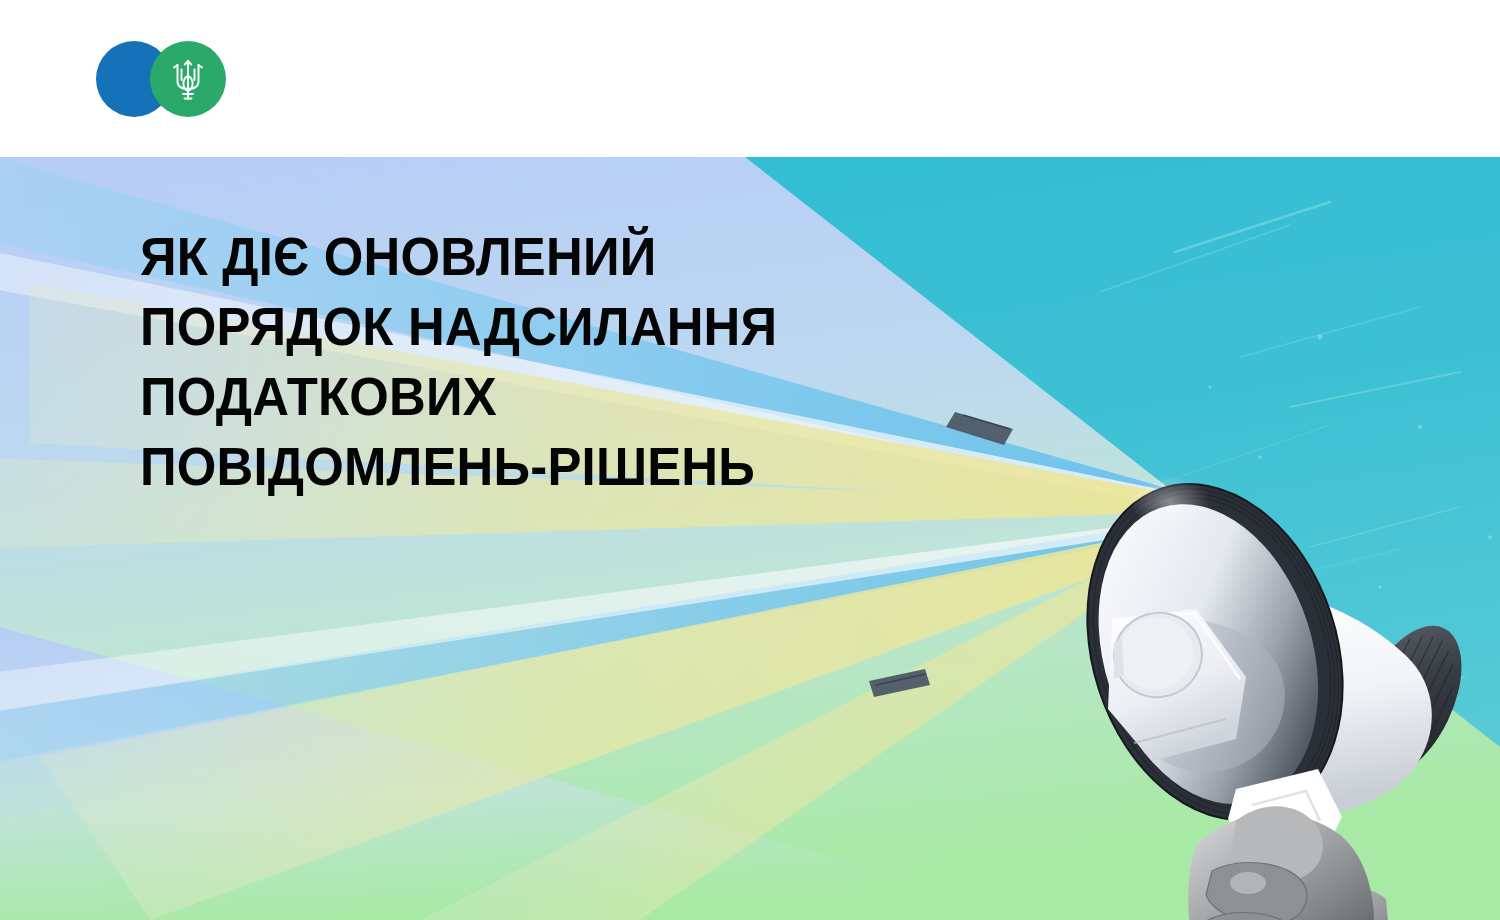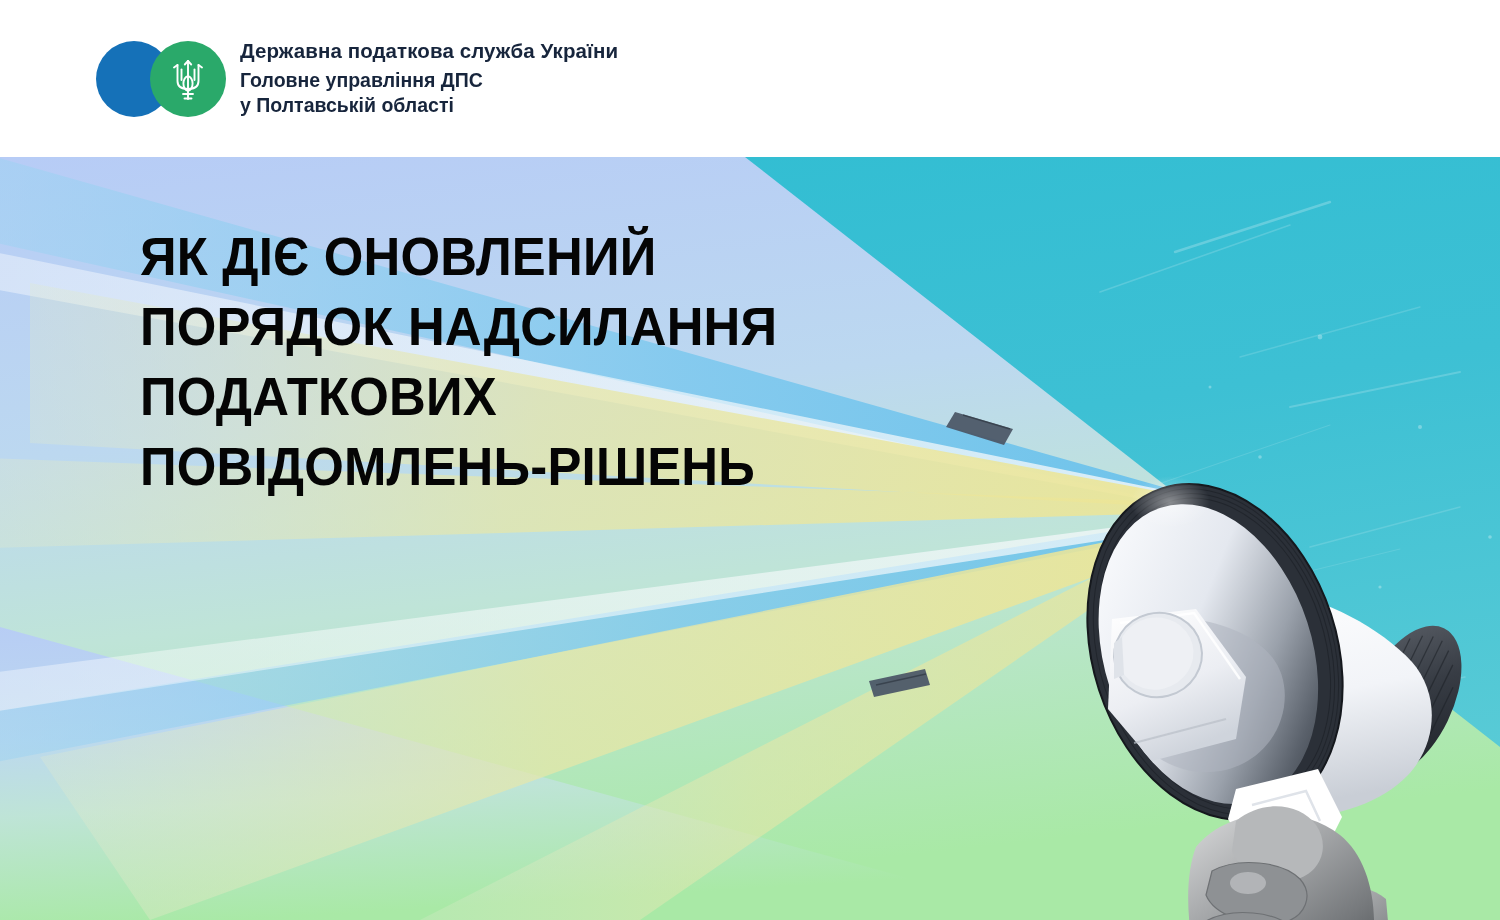--- a/index.html
+++ b/index.html
@@ -295,23 +295,16 @@
             <path d="M27.5 24 L24 26.5"></path>
             <path d="M48.5 24 L52 26.5"></path>
             <path d="M33 53 L43 53"></path>
             <path d="M34.5 57.5 L41.5 57.5"></path>
             <ellipse cx="38" cy="42.5" rx="4.6" ry="7.2"></ellipse>
             <path d="M38 20 L34.8 23.5"></path>
             <path d="M38 20 L41.2 23.5"></path>
           </g>
         </svg>
       </div>
-      <div class="brand-text">
-        <div class="brand-line1">Державна податкова служба України</div>
-        <div class="brand-sub">
-          <div>Головне управління ДПС</div>
-          <div>у Полтавській області</div>
-        </div>
-      </div>
     </div>
   </header>
 
 </div>
 
 </body></html>

